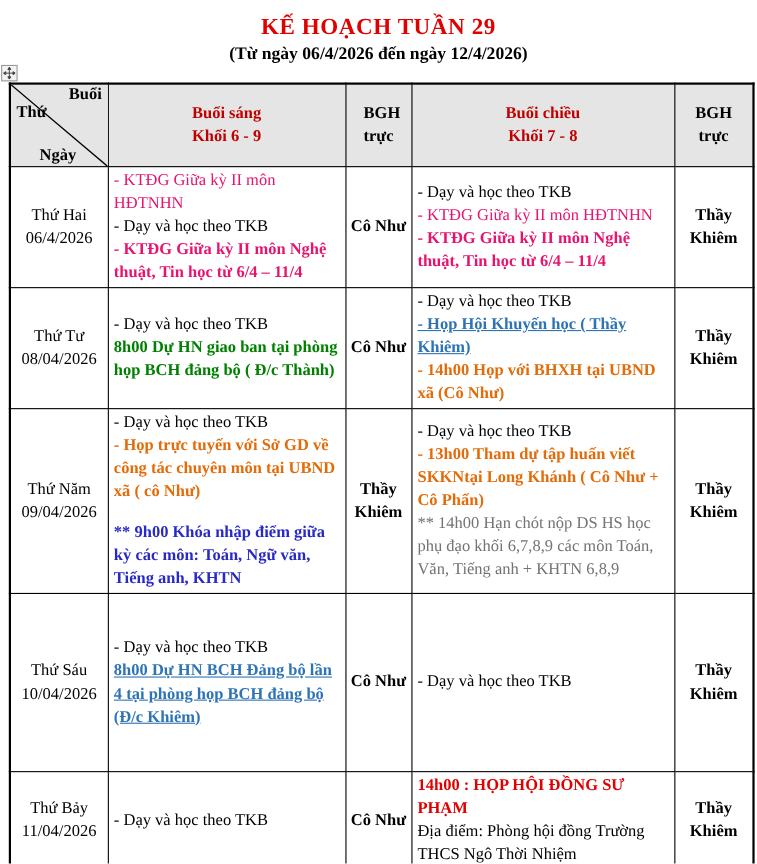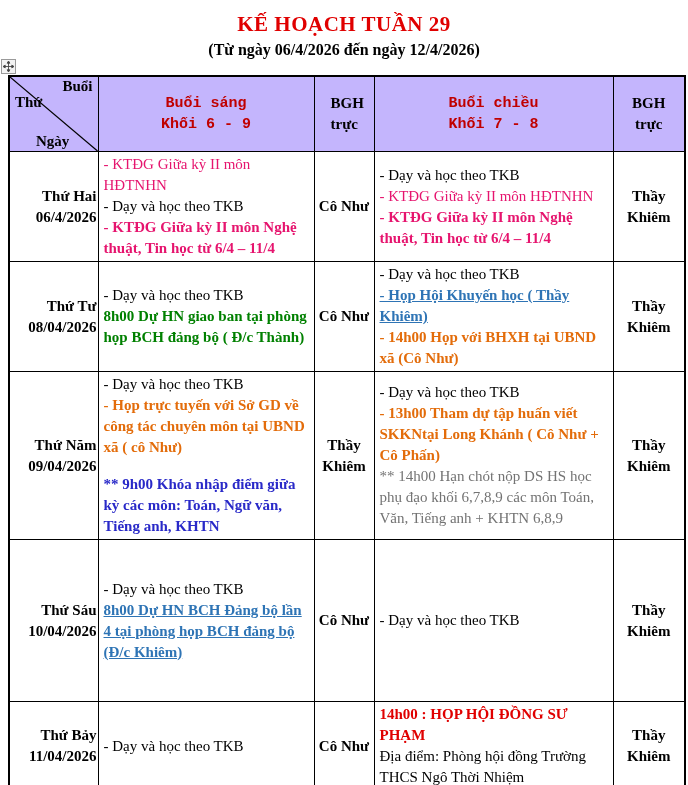--- a/index.html
+++ b/index.html
@@ -22,37 +22,37 @@
   }
   table.plan{
     position:absolute;left:8px;top:75px;width:676px;
     border-collapse:collapse;table-layout:fixed;
     border:2px solid #000;
   }
   col.c-day{width:89px;} col.c-morning{width:216px;} col.c-bgh1{width:60px;}
   col.c-afternoon{width:239px;} col.c-bgh2{width:72px;}
   td{border:1px solid #000;vertical-align:middle;padding:1px 3px;font-size:15px;}
   tr.hdr{height:55px;}
-  tr.hdr td{background:#c4b5fd;text-align:center;font-weight:bold;padding:16px;}
+  tr.hdr td{background:#e5e5e5;text-align:center;font-weight:bold;padding:16px;}
   .hdr-line{line-height:21px;}
-  .hdr-red{color:#c00000;font-family:Liberation Mono, monospace;}
+  .hdr-red{color:#c00000;}
   .corner{position:relative;padding:0;}
   .corner svg{position:absolute;left:0;top:0;width:100%;height:100%;}
   .corner .lbl{position:absolute;font-weight:bold;font-size:15px;}
   .corner .lbl-buoi{top:1px;right:5px;}
   .corner .lbl-thu{top:17px;left:5px;}
   .corner .lbl-ngay{bottom:1px;left:26px;}
   tbody tr:nth-child(1){height:107px;}
   tbody tr:nth-child(2){height:43px;}
   tbody tr:nth-child(3){height:104px;}
   tbody tr:nth-child(4){height:162px;}
   tbody tr:nth-child(5){height:88px;}
   tbody tr:nth-child(6){height:100px;}
   tbody tr:nth-child(7){height:38px;}
-  td.day{ text-align:right;font-weight:bold;line-height:21px;padding:1px;}
+  td.day{ text-align:center;font-weight:normal;line-height:21px;padding:1px;}
   td.bgh{ text-align:center;font-weight:bold;line-height:21px;padding:1px;}
   td.content{padding:2px 2px 2px 5px;}
   td.content .ln{line-height:21px;}
   td.content.center{text-align:center;font-weight:bold;}
   .st-k{color:#000;}
   .st-m{color:#e6146e;}
   .st-mb{color:#e6146e;font-weight:bold;}
   .st-gb{color:#008000;font-weight:bold;}
   .st-bb{color:#2e74b5;font-weight:bold;text-decoration:underline;}
   .st-ob{color:#e36c0a;font-weight:bold;}

